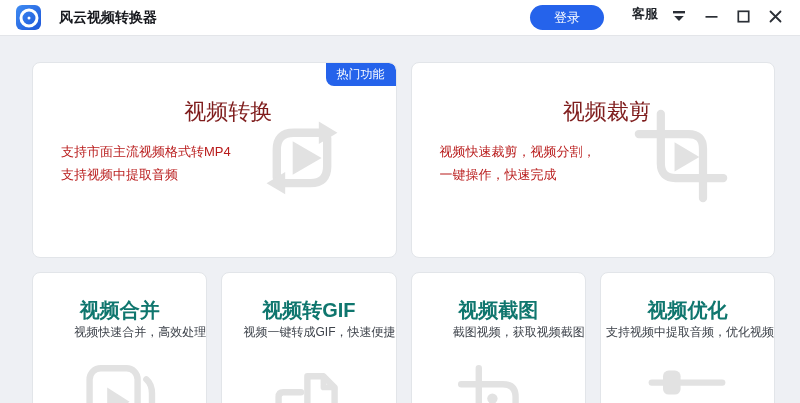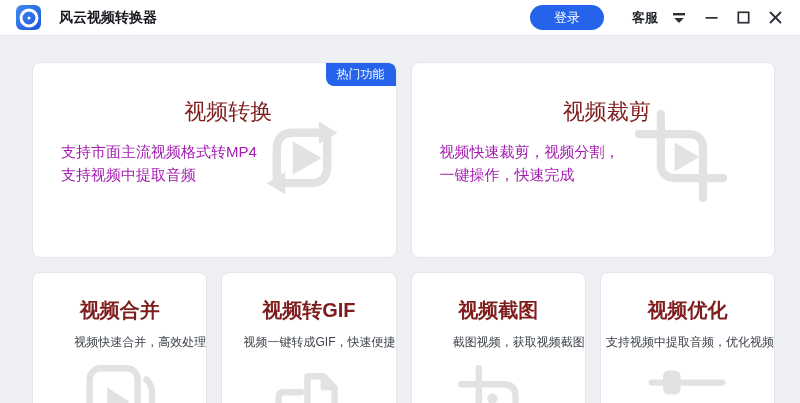--- a/index.html
+++ b/index.html
@@ -10,46 +10,46 @@
   
   .titlebar { height:36px; background:#ffffff; border-bottom:1px solid #e3e5e9;
               display:flex; align-items:center; padding:0 14px 0 16px; }
   .logo { width:25px; height:25px; border-radius:6px; flex:0 0 auto;
           background:linear-gradient(135deg,#3f8cf3 0%,#1d55d8 100%); position:relative; }
   .logo::before { content:""; position:absolute; left:50%; top:50%; width:13px; height:13px;
                   transform:translate(-50%,-50%); border:3.5px solid #ffffff; border-radius:50%; }
   .logo::after  { content:""; position:absolute; left:50%; top:50%; width:3px; height:3px;
                   transform:translate(-50%,-50%); background:#ffffff; border-radius:50%; }
   .app-title { margin-left:18px; font-size:14px; font-weight:bold; color:#16181d; }
-  .tb-right { margin-left:auto; display:flex; align-items:center; }
+  .tb-right { margin-left:auto; display:flex; align-items:flex-start; }
   .login-btn { background:#2563eb; color:#ffffff; font-size:13px; line-height:1;
                padding:6px 24px; border:none; border-radius:13px; cursor:pointer;
                font-family:inherit; }
   .support { font-size:13px; font-weight:bold; color:#1f2329; margin-left:28px; }
   .tb-icon { display:inline-flex; align-items:center; justify-content:center;
              width:22px; height:22px; margin-left:10px; cursor:pointer; }
   .tb-icon svg { display:block; }
 
   
   .content { padding:26px 25px 0 32px; }
   .row { display:flex; gap:14px; }
   .row2 { margin-top:14px; }
   .card { background:#ffffff; border:1px solid #e2e5e9; border-radius:8px;
           position:relative; overflow:hidden; cursor:pointer; }
   .card-lg { flex:1; height:196px; padding:34px 0 0 28px; }
   .card-lg .card-title { font-size:22px; font-weight:normal; color:#7f1d1d; margin-bottom:13px;text-align:center; }
-  .card-line { font-size:15px; color:#a21caf; line-height:23px; }
+  .card-line { font-size:13px; color:#b91c1c; line-height:23px; }
   .badge { position:absolute; top:0; right:0; background:#2563eb; color:#ffffff;
            font-size:12px; line-height:1; padding:5px 11px 6px;
            border-radius:0 7px 0 8px; }
   .watermark { position:absolute; pointer-events:none; }
   .wm-lg { right:38px; top:38px; }
 
   .card-sm { flex:1; height:200px; text-align:center; padding-top:24px; }
-  .card-sm .card-title { font-size:20px; font-weight:bold; color:#7f1d1d; margin-bottom:10px; }
+  .card-sm .card-title { font-size:20px; font-weight:bold; color:#0f766e; }
   .card-sm .card-desc { font-size:12px; color:#3e434b;text-align:right; }
   .wm-sm { left:50%; transform:translateX(-50%); top:84px; }
 </style>
 </head>
 <body>
 
 <div class="window">
 
   <div class="titlebar">
     <div class="logo"></div>

